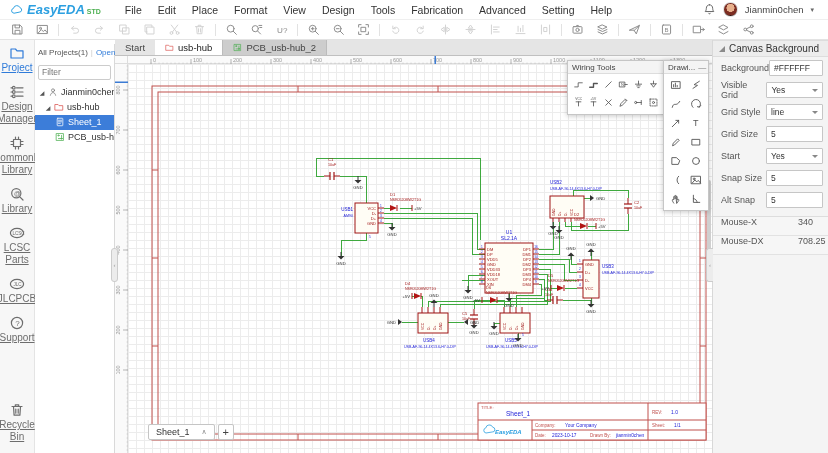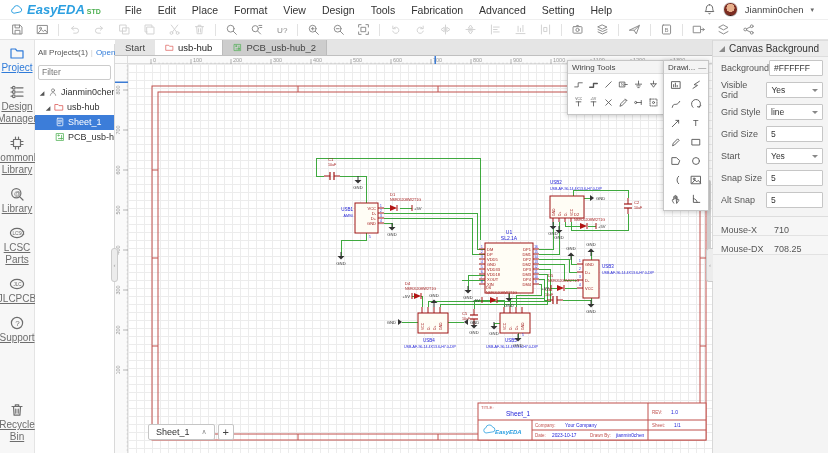--- a/index.html
+++ b/index.html
@@ -97,21 +97,21 @@
   .rp-section{height:17px;display:flex;align-items:center;background:#ededed;border-top:1px solid #ddd;
     border-bottom:1px solid #ddd;padding-left:6px;gap:4px;font-size:10px;color:#333;}
   .rp-tri{width:0;height:0;border-bottom:6px solid #8a8a8a;border-left:6px solid transparent;}
   .rp-field{display:flex;align-items:center;height:22px;padding:0 5px 0 8px;justify-content:space-between;}
   .rp-label{font-size:9px;color:#555;}
   .rp-ctrl{width:57px;height:16px;border:1px solid #c6c6c6;background:#fff;font-size:8.5px;color:#333;
     display:flex;align-items:center;padding:0 4px;border-radius:1px;}
   .rp-ctrl .chev{margin-left:auto;width:0;height:0;border-top:3px solid #888;border-left:3px solid transparent;border-right:3px solid transparent;}
   .rp-swatch{background:#cccccc;border-color:#b5b5b5;}
   .rp-table{margin-top:5px;border-top:1px solid #ddd;background:#f6f6f6;}
-  .rp-trow{display:flex;height:19px;align-items:flex-end;border-bottom:1px solid #e2e2e2;padding-left:8px;}
+  .rp-trow{display:flex;height:19px;align-items:flex-start;border-bottom:1px solid #e2e2e2;padding-left:8px;gap:24px;}
   .rp-tlabel{width:53px;font-size:9px;color:#555;}
   .rp-tval{font-size:9px;color:#555;}
   .collapse-right{position:absolute;left:-7px;top:208px;width:7px;height:34px;background:#ececec;
     border:1px solid #ccc;border-right:none;border-radius:3px 0 0 3px;display:flex;align-items:center;
     justify-content:center;font-size:6px;color:#999;}
   .splitter-left{position:absolute;left:111px;top:248px;width:7px;height:34px;background:#ececec;
     border:1px solid #ccc;border-radius:3px;display:flex;align-items:center;justify-content:center;
     font-size:6px;color:#999;z-index:25;}
 </style>
 </head>
@@ -1304,20 +1304,20 @@
       <div class="rp-field">
         <span class="rp-label">Alt Snap</span>
         <div class="rp-ctrl">
           <span>5</span>
         </div>
       </div>
     </div>
   <div class="rp-table" id="rpMouse">
       <div class="rp-trow">
         <span class="rp-tlabel">Mouse-X</span>
-        <span class="rp-tval">710</span>
+        <span class="rp-tval">340</span>
       </div>
       <div class="rp-trow">
         <span class="rp-tlabel">Mouse-DX</span>
         <span class="rp-tval">708.25</span>
       </div>
     </div>
 </div>
 
 </body></html>

